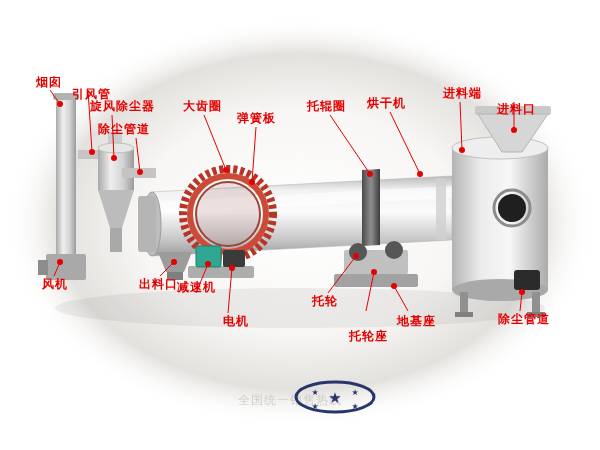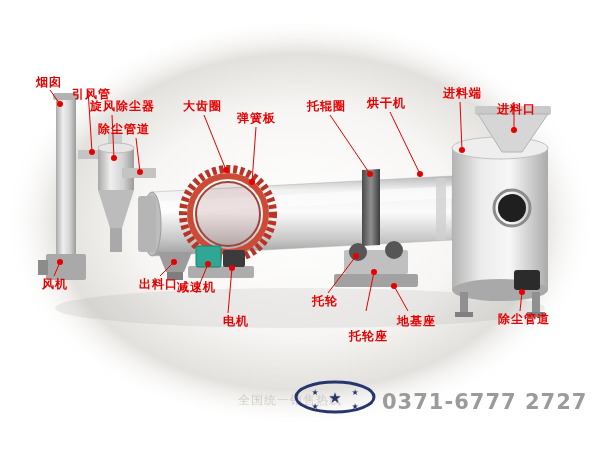--- a/index.html
+++ b/index.html
@@ -203,15 +203,14 @@
 
   <svg class="logo-svg" width="84" height="38" viewBox="0 0 84 38">
     <ellipse cx="42" cy="19" rx="39" ry="15" fill="none" stroke="#26356d" stroke-width="3"></ellipse>
     <text x="42" y="25" font-size="15" text-anchor="middle" fill="#26356d">★</text>
     <text x="22" y="17" font-size="8" text-anchor="middle" fill="#26356d">★</text>
     <text x="62" y="17" font-size="8" text-anchor="middle" fill="#26356d">★</text>
     <text x="22" y="31" font-size="8" text-anchor="middle" fill="#26356d">★</text>
     <text x="62" y="31" font-size="8" text-anchor="middle" fill="#26356d">★</text>
   </svg>
 
-  <div class="phone">0371-6777 2727</div>
 
 </div>
 
 </body></html>

